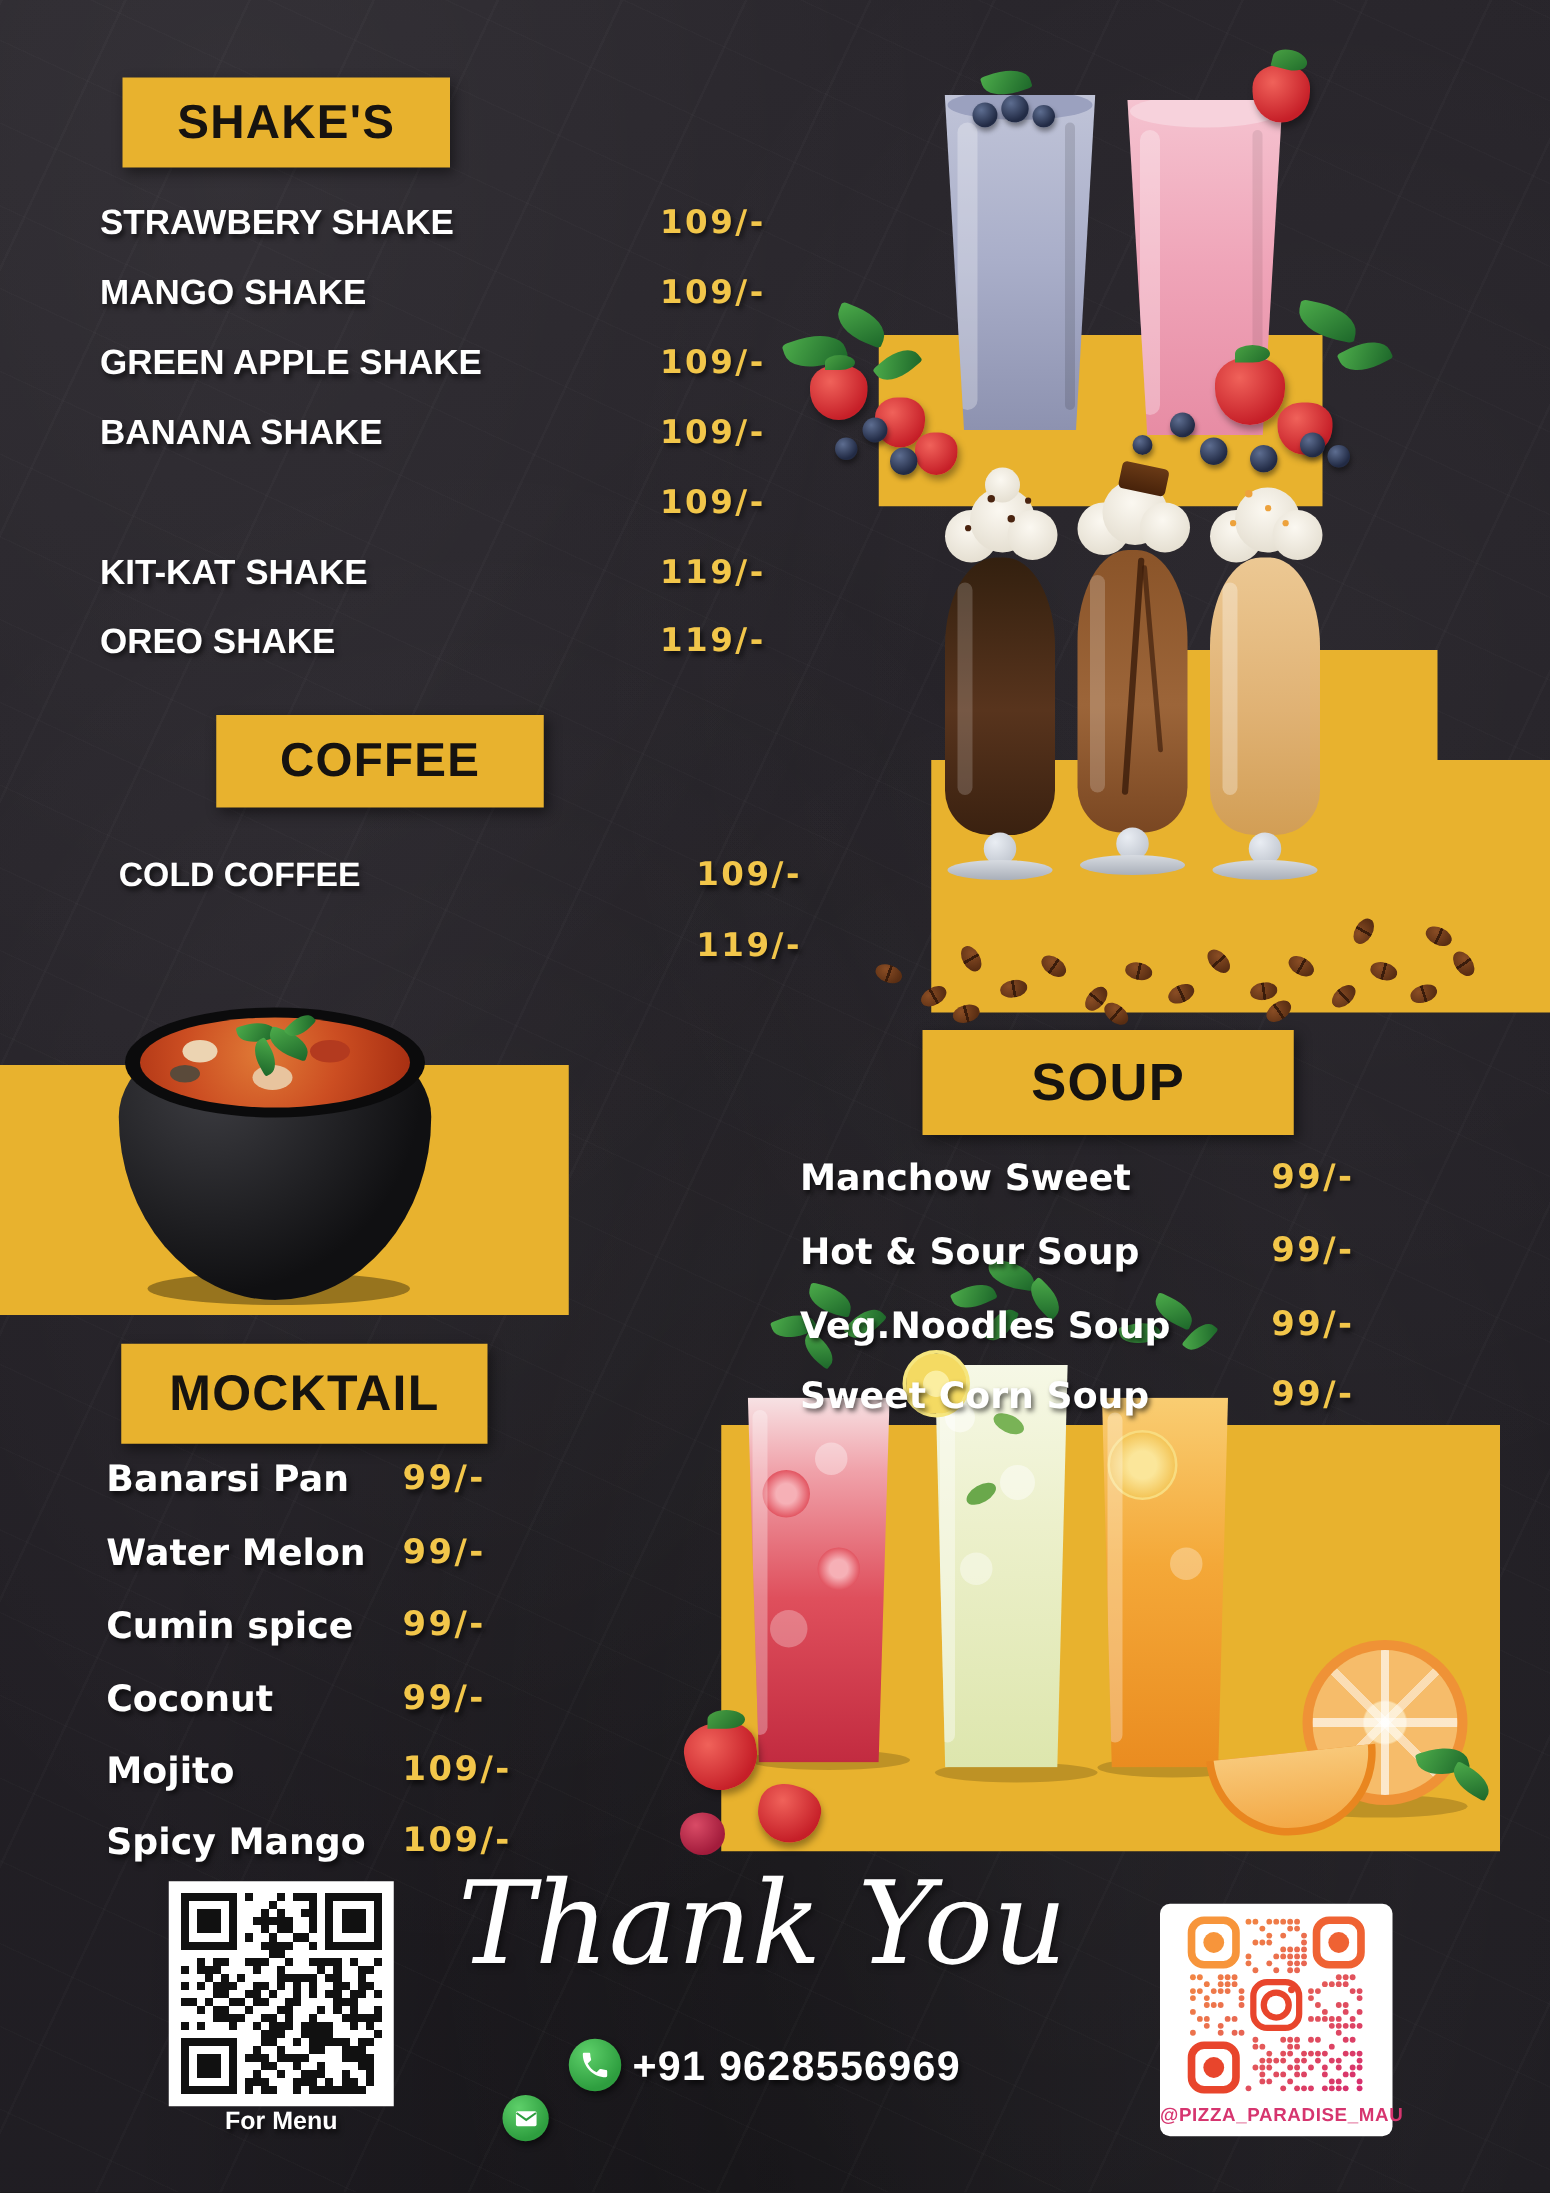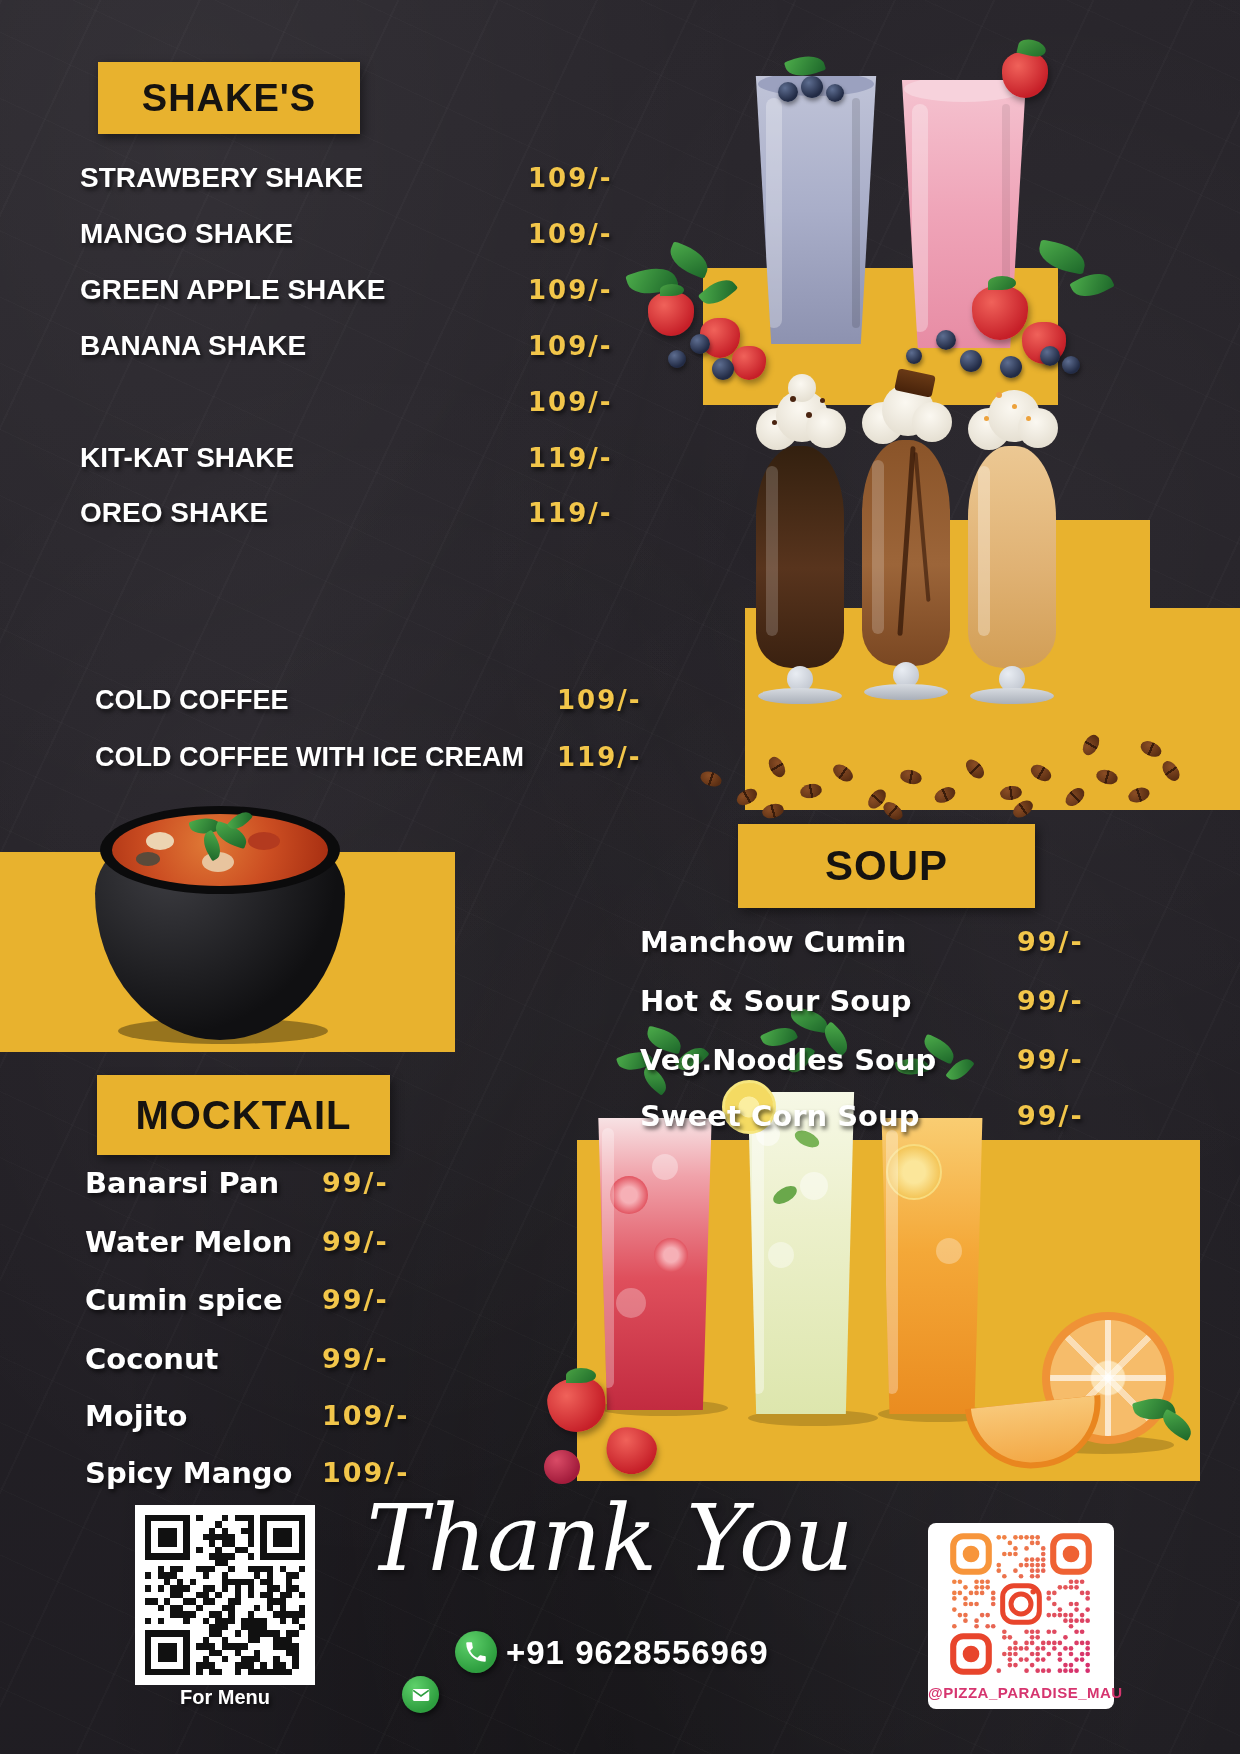--- a/index.html
+++ b/index.html
@@ -302,34 +302,36 @@
   </div>
   <div class="row shakes-row" style="top:439px">
     <span class="iname">KIT-KAT SHAKE</span>
     <span class="iprice">119/-</span>
   </div>
   <div class="row shakes-row" style="top:494px">
     <span class="iname">OREO SHAKE</span>
     <span class="iprice">119/-</span>
   </div>
 
+  <div class="ybox" style="left:173px;top:572px;width:262px;height:74px;font-size:38px;">
+    <span>COFFEE</span>
+  </div>
   <div class="row coffee-row" style="top:681px">
     <span class="iname">COLD COFFEE</span>
     <span class="iprice">109/-</span>
   </div>
   <div class="row coffee-row" style="top:738px">
-    <span class="iname">COLD COFFEE WITH ICE CREAM</span>
     <span class="iprice">119/-</span>
   </div>
 
   <div class="ybox" style="left:738px;top:824px;width:297px;height:84px;font-size:42px;">
     <span>SOUP</span>
   </div>
   <div class="row soup-row" style="top:923px">
-    <span class="iname">Manchow Cumin</span>
+    <span class="iname">Manchow Sweet</span>
     <span class="iprice">99/-</span>
   </div>
   <div class="row soup-row" style="top:982px">
     <span class="iname">Hot &amp; Sour Soup</span>
     <span class="iprice">99/-</span>
   </div>
   <div class="row soup-row" style="top:1041px">
     <span class="iname">Veg.Noodles Soup</span>
     <span class="iprice">99/-</span>
   </div>

